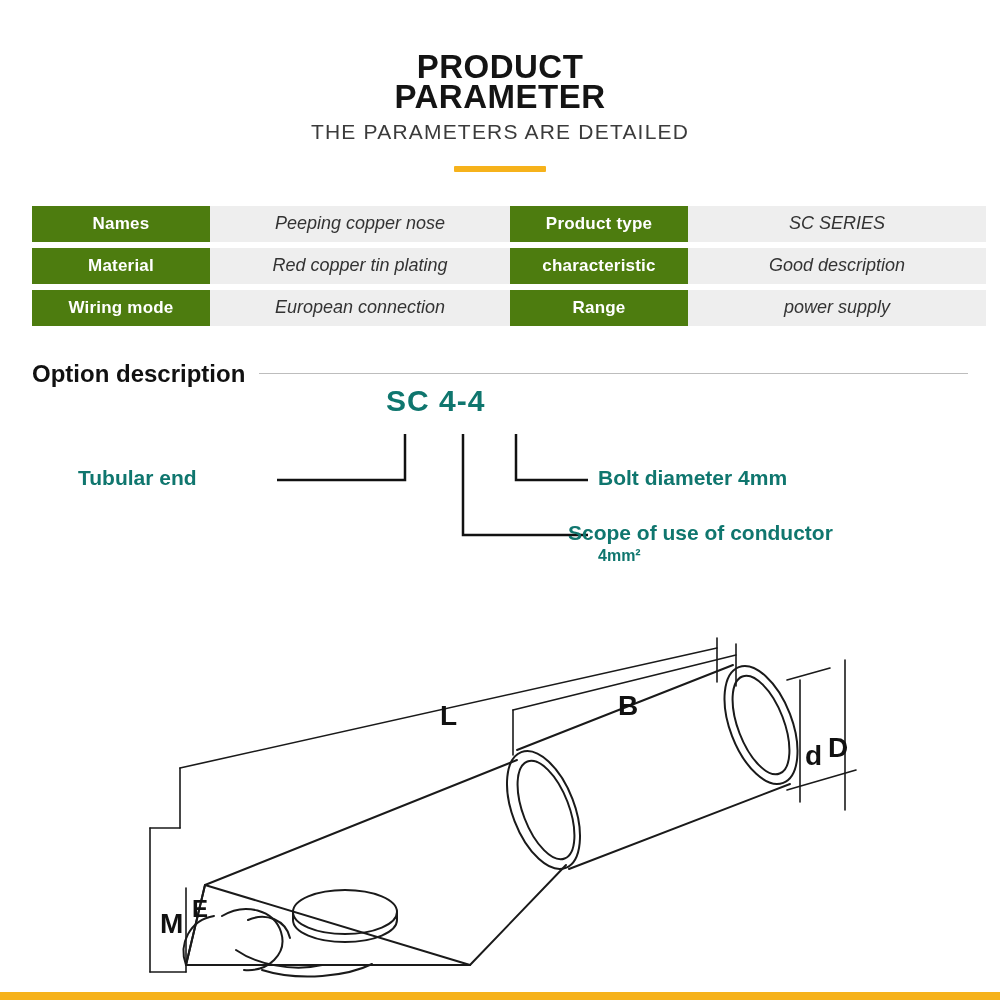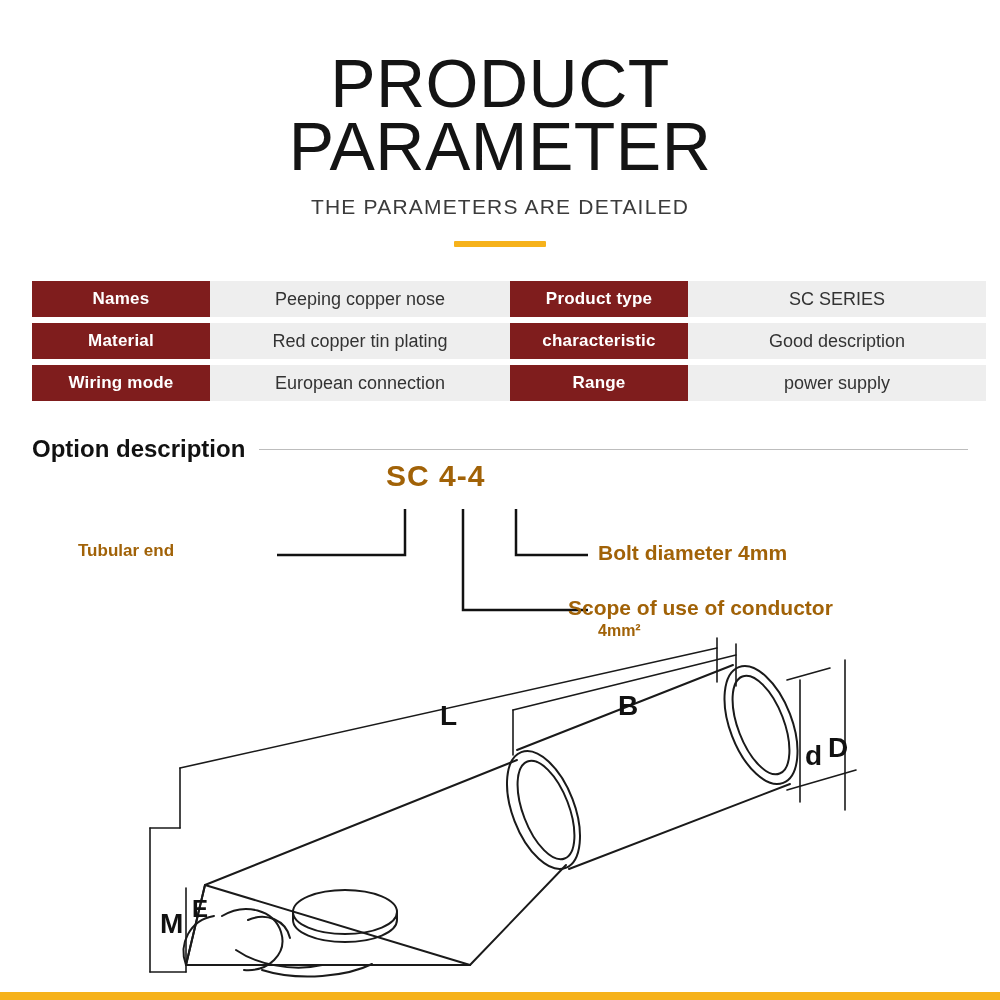--- a/index.html
+++ b/index.html
@@ -15,32 +15,32 @@
     position: relative;
     overflow: hidden;
   }
 
   
   .header {
     text-align: center;
     padding-top: 52px;
   }
   .title {
-    font-size: 68px;
-    font-weight: normal;
+    font-size: 33px;
+    font-weight: bold;
     line-height: 0.92;
     letter-spacing: 0.5px;
     color: #141414;
     margin: 0;
   }
   .title .line2 {
     display: block;
   }
   .subtitle {
-    margin-top: 18px;
+    margin-top: 7px;
     font-size: 21px;
     letter-spacing: 1.2px;
     color: #3b3b3b;
     font-weight: 400;
   }
   .accent-bar {
     width: 92px;
     height: 6px;
     background: #f6b21b;
     margin: 22px auto 0 auto;
@@ -50,37 +50,38 @@
   
   .spec-table {
     margin: 34px 32px 0 32px;
     display: grid;
     grid-template-columns: 178px 300px 178px 298px;
     grid-auto-rows: 36px;
     row-gap: 6px;
     column-gap: 0;
   }
   .spec-label {
-    background: #7f1d1d;
+    background: #4d7c0f;
     color: #ffffff;
     font-weight: bold;
     font-size: 17px;
     display: flex;
     align-items: center;
     justify-content: center;
     letter-spacing: 0.2px;
   }
   .spec-value {
     background: #eeeeee;
     color: #333333;
     font-size: 18px;
     display: flex;
     align-items: center;
     justify-content: center;
     font-weight: 400;
+    font-style: italic;
   }
 
   
   .option-head {
     margin: 34px 0 0 32px;
     display: flex;
     align-items: center;
     width: 936px;
   }
   .option-head h2 {
@@ -105,21 +106,21 @@
     margin-top: 4px;
   }
   .callout svg {
     position: absolute;
     left: 0;
     top: 0;
   }
   .callout .lbl {
     position: absolute;
     font-weight: bold;
-    color: #a16207;
+    color: #0f766e;
   }
 
   
   .drawing {
     position: absolute;
     left: 0;
     top: 620px;
     width: 1000px;
     height: 380px;
   }
@@ -182,21 +183,21 @@
 
     <path d="M405,73 L405,88 L277,88" stroke="#111" stroke-width="2.5" fill="none"></path>
 
     <path d="M516,73 L516,88 L588,88" stroke="#111" stroke-width="2.5" fill="none"></path>
 
     <path d="M463,73 L463,143 L588,143" stroke="#111" stroke-width="2.5" fill="none"></path>
   </svg>
 
   <div class="lbl" style="left:386px; top:-8px; font-size:30px; letter-spacing:1px;">SC 4-4</div>
 
-  <div class="lbl" style="left:78px; top:74px; font-size:17px;">Tubular end</div>
+  <div class="lbl" style="left:78px; top:74px; font-size:21px;">Tubular end</div>
 
   <div class="lbl" style="left:598px; top:74px; font-size:21px;">Bolt diameter 4mm</div>
 
   <div class="lbl" style="left:568px; top:129px; font-size:21px;">Scope of use of conductor</div>
 
   <div class="lbl" style="left:598px; top:155px; font-size:16px;">4mm²</div>
 </div>
 
 <div class="drawing">
   <svg width="1000" height="380" viewBox="0 0 1000 380">

